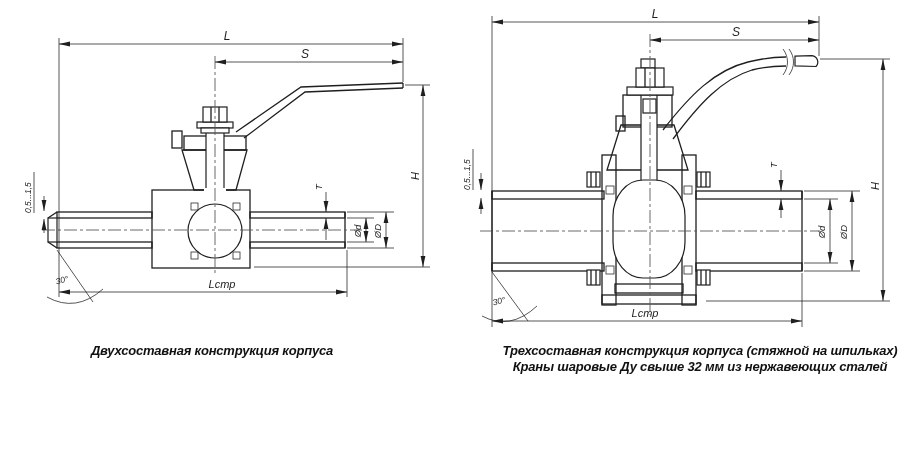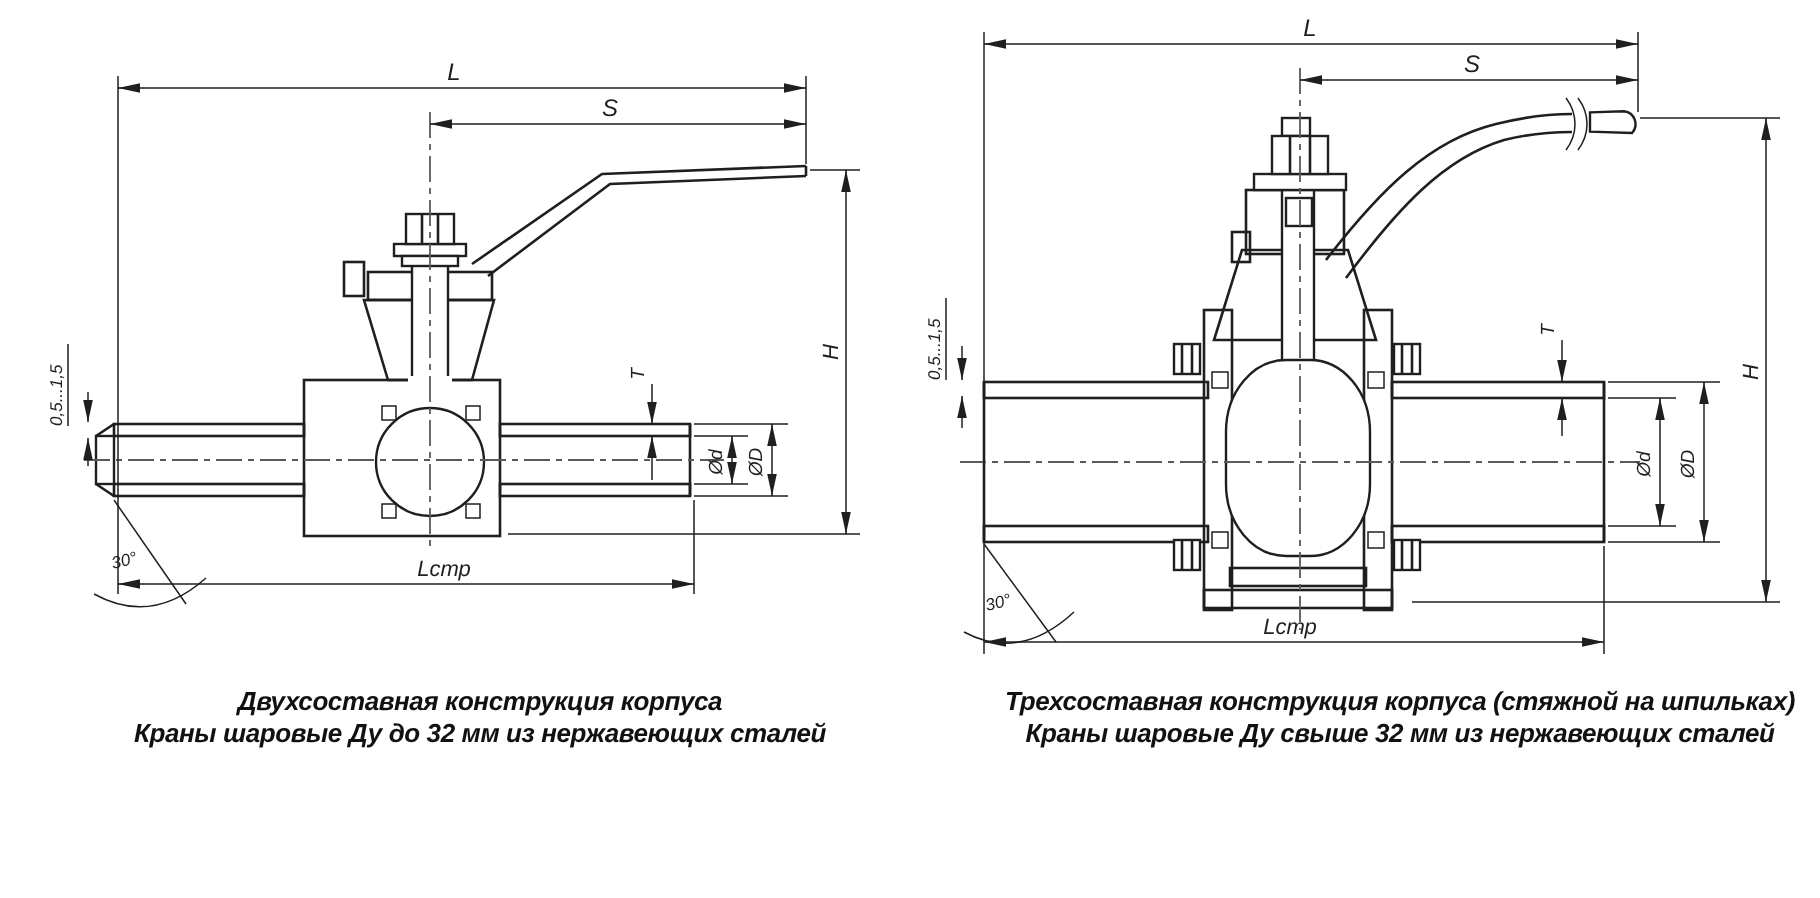--- a/index.html
+++ b/index.html
@@ -8,21 +8,21 @@
   svg{position:absolute;top:0;}
   svg text{font-family:"Liberation Sans",sans-serif;font-style:italic;fill:#1f1f1f;stroke:none;}
   .t12{font-size:12px;} .t11{font-size:11px;} .t9{font-size:9.5px;} .t8{font-size:8.5px;}
   .mid{text-anchor:middle;}
   .ln{stroke:#1f1f1f;stroke-width:1.3;fill:none;}
   .thin{stroke:#1f1f1f;stroke-width:0.75;fill:none;}
   .cl{stroke:#5a5a5a;stroke-width:0.9;fill:none;stroke-dasharray:13 3 3 3;}
   .wh{fill:#ffffff;stroke:#1f1f1f;stroke-width:1.2;}
   .caption{position:absolute;text-align:center;font-style:italic;font-weight:bold;
            font-size:13px;line-height:15.5px;color:#111111;letter-spacing:-0.2px;}
-  .capL{left:36px;top:343px;width:408px;text-align:center;}
+  .capL{left:8px;top:343px;width:408px;text-align:center;}
   .capR{left:486px;top:343px;width:428px;}
 </style>
 </head>
 <body>
 
 <div class="canvas">
 
   <svg style="left:0" width="455" height="345" viewBox="0 0 455 345">
     <defs>
       <pattern id="hL" patternUnits="userSpaceOnUse" width="6" height="6" patternTransform="rotate(45)">
@@ -233,20 +233,19 @@
 
       <line x1="473" y1="190" x2="473" y2="149" class="thin"></line>
       <line x1="481" y1="173" x2="481" y2="190" class="thin" marker-end="url(#aR)"></line>
       <line x1="481" y1="214" x2="481" y2="198" class="thin" marker-end="url(#aR)"></line>
       <text transform="translate(470,190) rotate(-90)" class="t8">0,5...1,5</text>
     </g>
   </svg>
 
   <div class="caption capL">
     <div>Двухсоставная конструкция корпуса</div>
-    <div>Краны шаровые Ду до 32 мм из нержавеющих сталей</div>
   </div>
   <div class="caption capR">
     <div>Трехсоставная конструкция корпуса (стяжной на шпильках)</div>
     <div>Краны шаровые Ду свыше 32 мм из нержавеющих сталей</div>
   </div>
 
 </div>
 
 </body></html>

